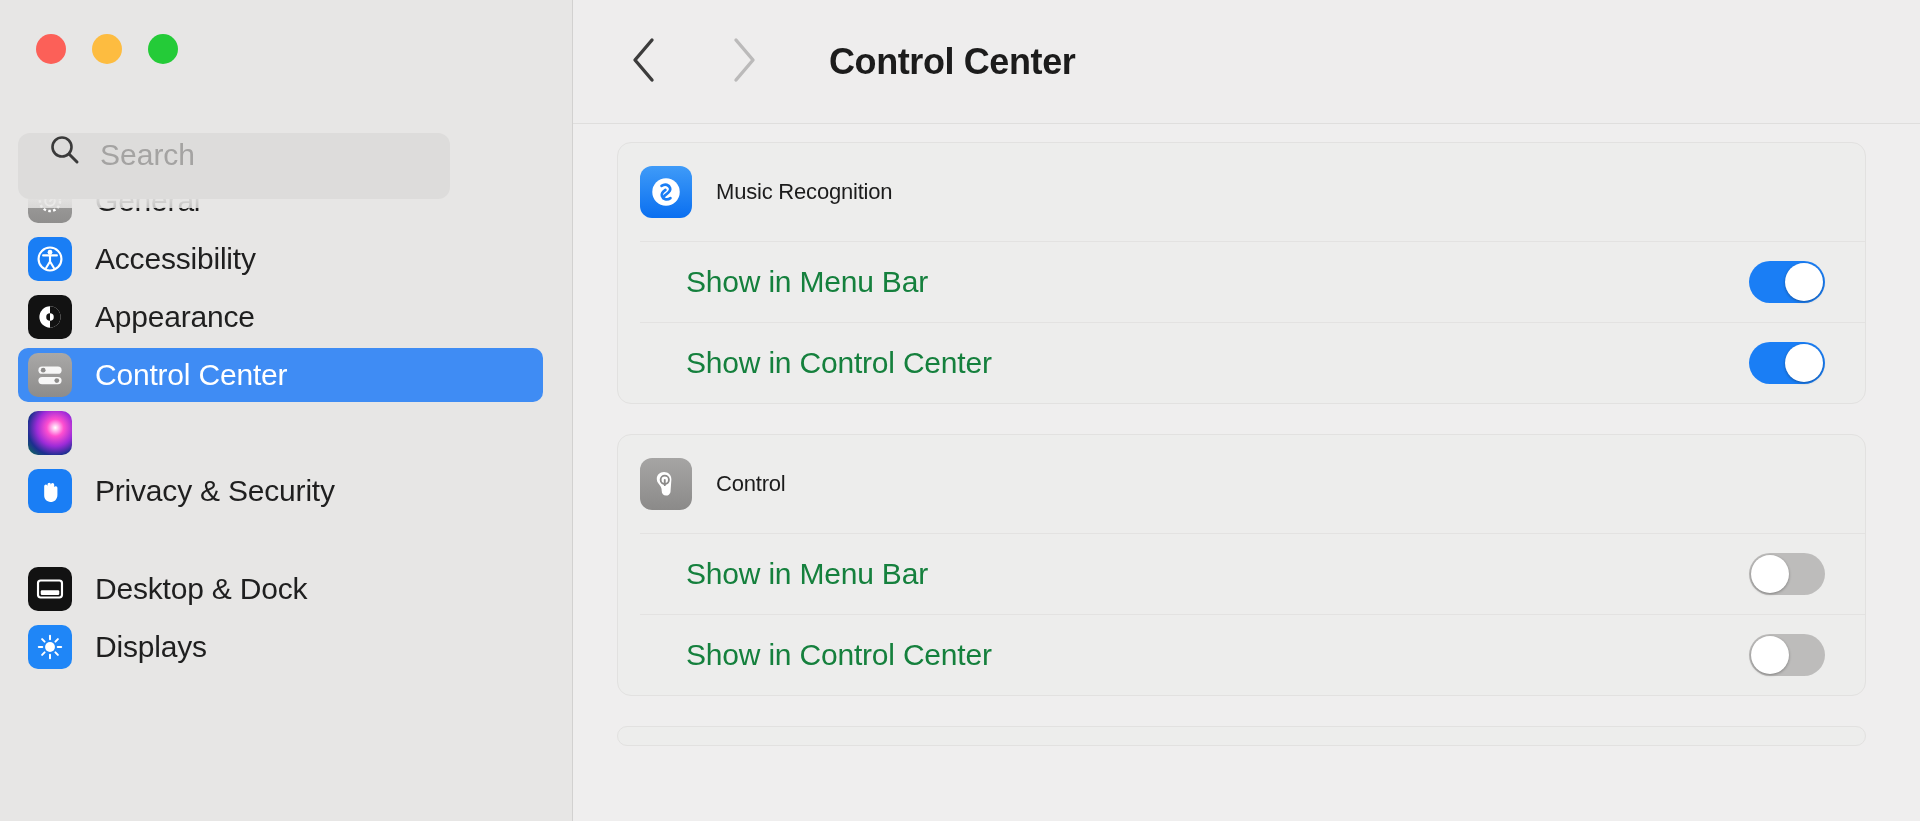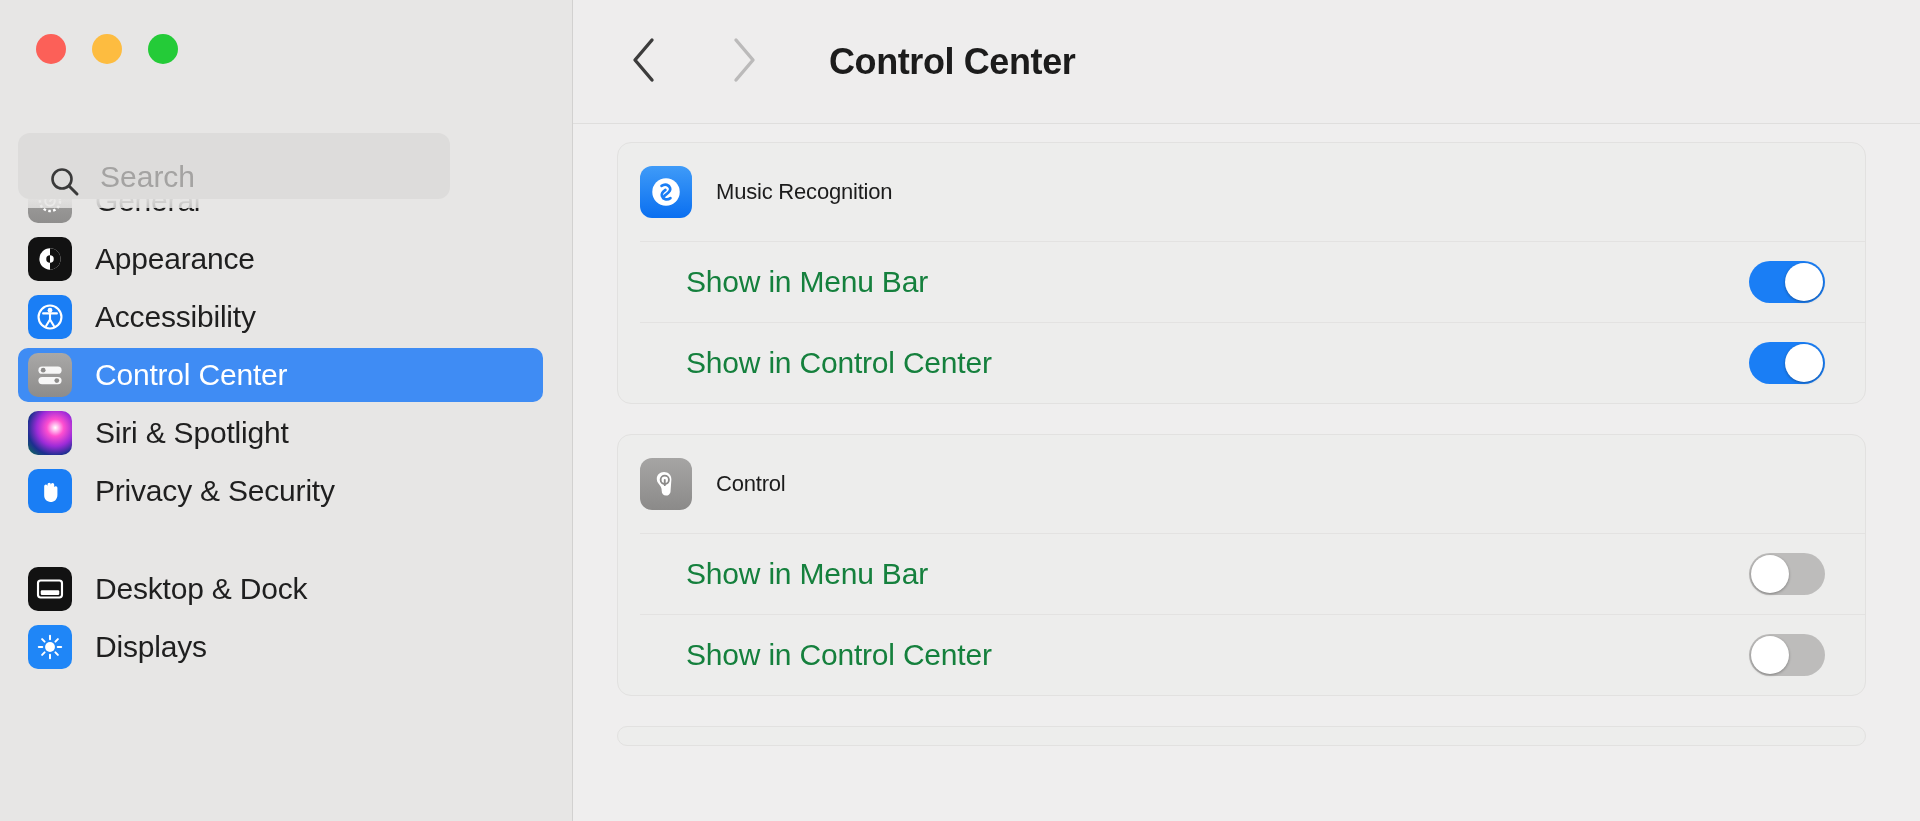--- a/index.html
+++ b/index.html
@@ -48,21 +48,21 @@
 
   .search-wrap {
     position: absolute;
     top: 133px;
     left: 18px;
     width: 432px;
     height: 66px;
     background: #dddcdb;
     border-radius: 12px;
     display: flex;
-    align-items: flex-end;
+    align-items: flex-start;
     padding: 0 0 0 30px;
     z-index: 25;
   }
   .search-icon { width: 34px; height: 34px; flex: 0 0 34px; display:block; }
   .search-input {
     border: none;
     outline: none;
     background: transparent;
     font-family: "Liberation Sans", sans-serif;
     font-size: 30px;
@@ -271,55 +271,54 @@
               <g fill="#ffffff">
                 <circle cx="22" cy="22" r="13" fill="none" stroke="#ffffff" stroke-width="3.2" stroke-dasharray="3.4 3.0"></circle>
                 <circle cx="22" cy="22" r="6.2" fill="none" stroke="#ffffff" stroke-width="2.6"></circle>
                 <line x1="22" y1="22" x2="29" y2="15" stroke="#ffffff" stroke-width="2.4" stroke-linecap="round"></line>
               </g>
             </svg>
           </div>
           <div class="side-label">General</div>
         </div>
         <div class="side-item">
+          <div class="side-icon ic-access">
+            <svg viewBox="0 0 44 44" width="36" height="36">
+              <circle cx="22" cy="22" r="14" fill="none" stroke="#ffffff" stroke-width="2.6"></circle>
+              <circle cx="22" cy="13.6" r="2.9" fill="#ffffff"></circle>
+              <path d="M13.6 17.6 L30.4 17.6" stroke="#ffffff" stroke-width="2.6" stroke-linecap="round"></path>
+              <path d="M22 17.6 L22 25 L17.2 33 M22 25 L26.8 33" stroke="#ffffff" stroke-width="2.6" stroke-linecap="round" fill="none"></path>
+            </svg>
+          </div>
+          <div class="side-label">Accessibility</div>
+        </div>
+        <div class="side-item">
           <div class="side-icon ic-appear">
             <svg viewBox="0 0 44 44" width="36" height="36">
               <circle cx="22" cy="22" r="13" fill="#ffffff"></circle>
               <path d="M22 9 A13 13 0 0 1 22 35 Z" fill="#121212"></path>
               <circle cx="22" cy="22" r="4.6" fill="#121212"></circle>
               <path d="M22 17.4 A4.6 4.6 0 0 1 22 26.6 Z" fill="#ffffff"></path>
             </svg>
           </div>
           <div class="side-label">Appearance</div>
-        </div>
-        <div class="side-item">
-          <div class="side-icon ic-access">
-            <svg viewBox="0 0 44 44" width="36" height="36">
-              <circle cx="22" cy="22" r="14" fill="none" stroke="#ffffff" stroke-width="2.6"></circle>
-              <circle cx="22" cy="13.6" r="2.9" fill="#ffffff"></circle>
-              <path d="M13.6 17.6 L30.4 17.6" stroke="#ffffff" stroke-width="2.6" stroke-linecap="round"></path>
-              <path d="M22 17.6 L22 25 L17.2 33 M22 25 L26.8 33" stroke="#ffffff" stroke-width="2.6" stroke-linecap="round" fill="none"></path>
-            </svg>
-          </div>
-          <div class="side-label">Accessibility</div>
         </div>
         <div class="side-item selected">
           <div class="side-icon ic-control">
             <svg viewBox="0 0 44 44" width="34" height="34">
               <rect x="7" y="11" width="30" height="9.5" rx="4.75" fill="#ffffff" opacity="0.92"></rect>
               <circle cx="13.2" cy="15.75" r="3.1" fill="#8d8c8b"></circle>
               <rect x="7" y="24.5" width="30" height="9.5" rx="4.75" fill="#ffffff" opacity="0.92"></rect>
               <circle cx="30.8" cy="29.25" r="3.1" fill="#8d8c8b"></circle>
             </svg>
           </div>
           <div class="side-label">Control Center</div>
         </div>
         <div class="side-item">
           <div class="side-icon ic-siri"></div>
-          <div class="side-label">Siri &amp; Spotlight</div>
         </div>
         <div class="side-item">
           <div class="side-icon ic-privacy">
             <svg viewBox="0 0 44 44" width="32" height="32">
               <path d="M14 24 L14 15.5 a2.3 2.3 0 0 1 4.6 0 L18.6 13 a2.3 2.3 0 0 1 4.6 0 L23.2 13.4 a2.3 2.3 0 0 1 4.6 0 L27.8 17 a2.3 2.3 0 0 1 4.4 0.6 L32.2 27 c0 6.4 -4.2 10 -9.4 10 c-5.4 0 -8.8 -3.6 -8.8 -9 Z" fill="#ffffff"></path>
             </svg>
           </div>
           <div class="side-label">Privacy &amp; Security</div>
         </div>
         <div class="side-gap"></div>

